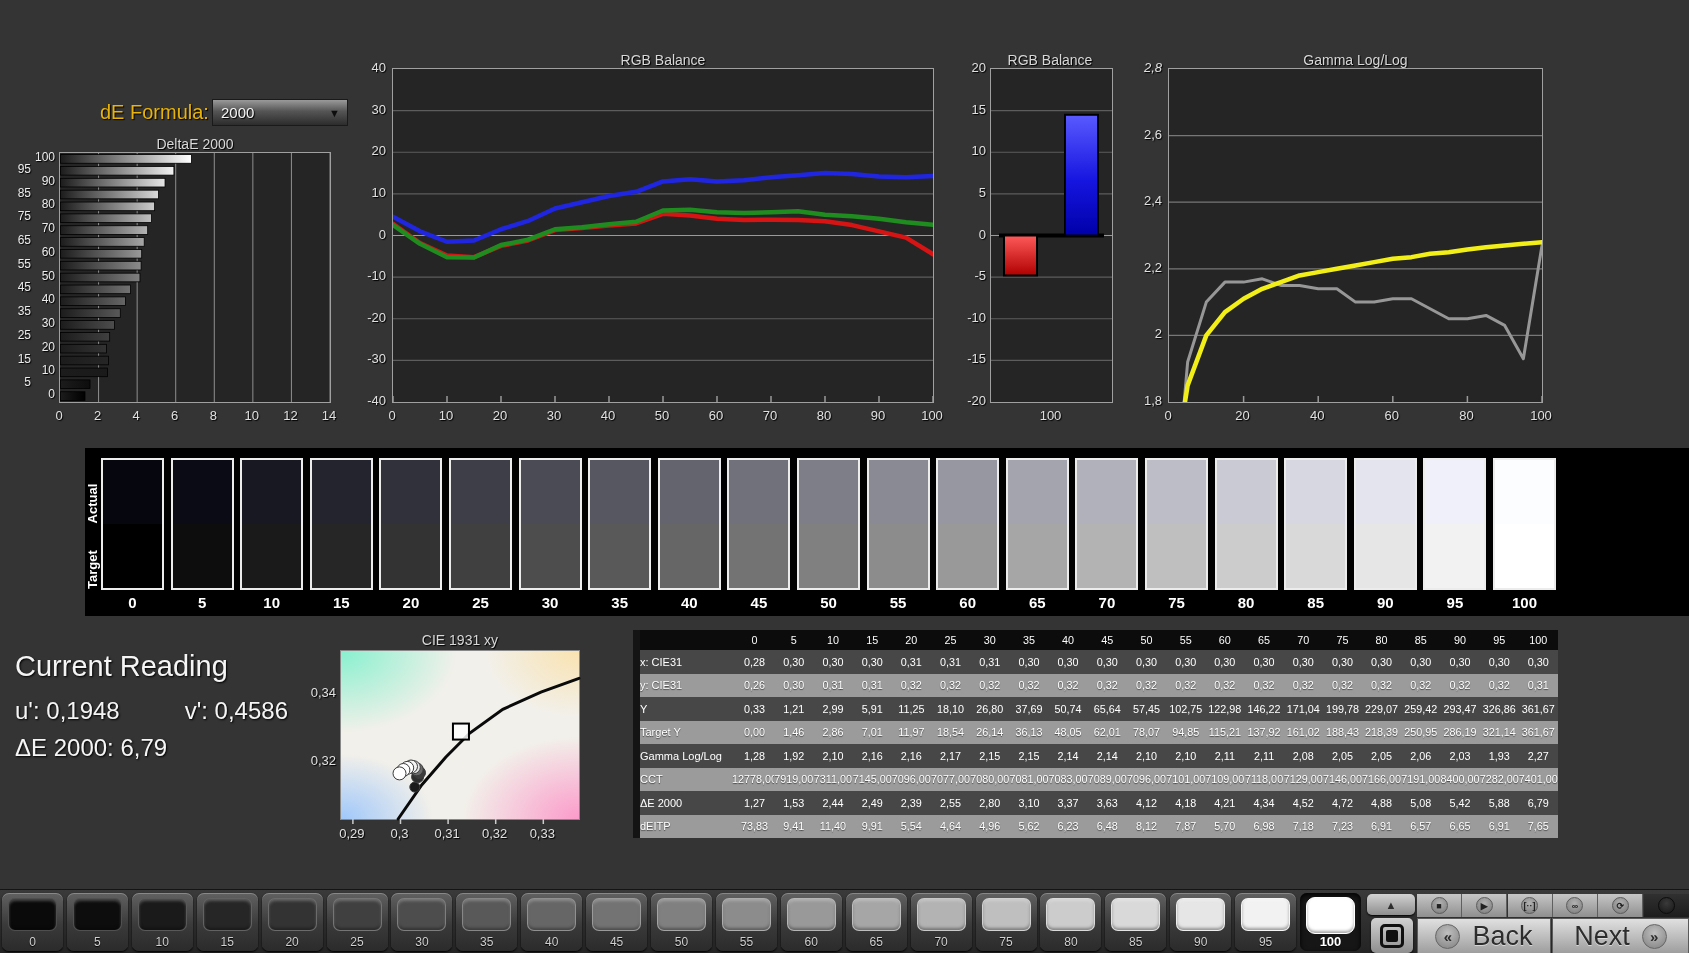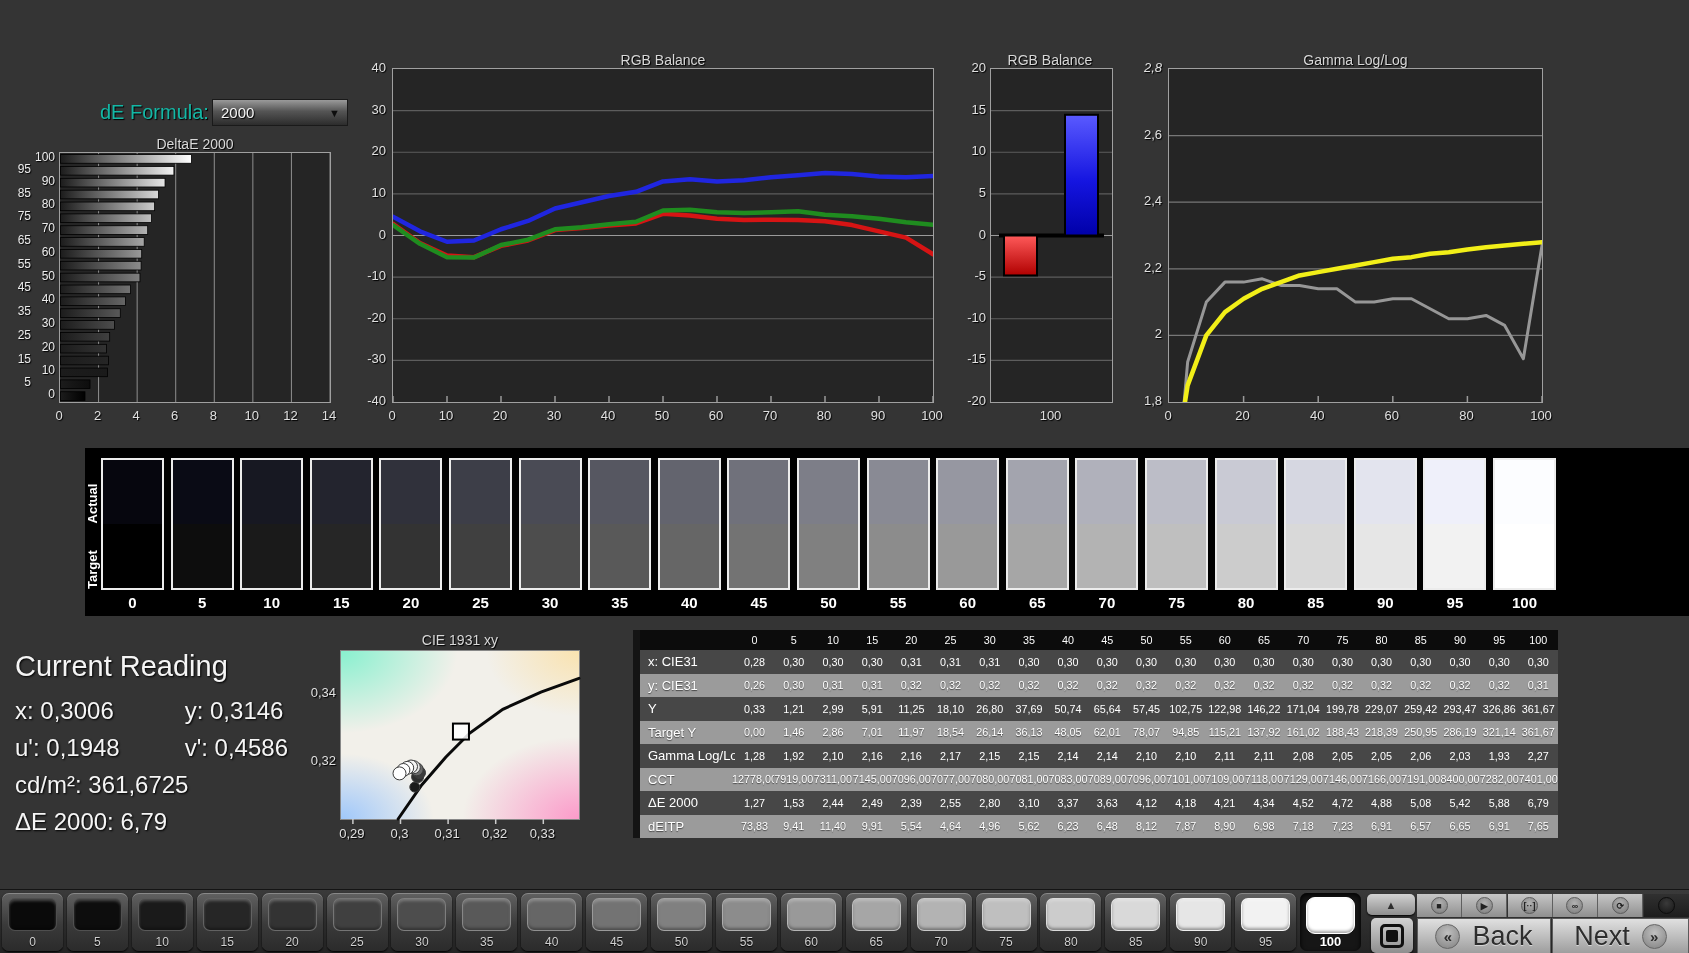--- a/index.html
+++ b/index.html
@@ -2,21 +2,21 @@
 <html><head>
 <meta charset="utf-8">
 <style>
   * { margin:0; padding:0; box-sizing:border-box; }
   html,body { width:1689px; height:953px; }
   body { background:#343434; font-family:"Liberation Sans", sans-serif; color:#e8e8e8; overflow:hidden; position:relative; }
   #app { position:absolute; inset:0; }
 
   
   .page-title { position:absolute; left:8px; top:34px; font-size:40px; font-weight:400; color:#fdfdfd; text-shadow:1px 1px 2px #000; letter-spacing:1px; }
-  .formula-label { position:absolute; left:100px; top:101px; font-size:20px; color:#14b8a6; text-shadow:1px 1px 1px #000; }
+  .formula-label { position:absolute; left:100px; top:101px; font-size:20px; color:#eab308; text-shadow:1px 1px 1px #000; }
   .dropdown { position:absolute; left:212px; top:99px; width:136px; height:27px; background:linear-gradient(180deg,#9a9a9a,#555 45%,#2c2c2c); border:1px solid #1a1a1a; display:flex; align-items:center; cursor:pointer; }
   .dropdown .dd-value { font-size:15px; color:#f4f4f4; padding-left:8px; flex:1; text-shadow:1px 1px 1px #000; }
   .dropdown .dd-arrow { font-size:11px; color:#0d0d0d; padding-right:7px; }
 
   
   .chart-title { position:absolute; font-size:14px; color:#d8d8d8; text-align:center; text-shadow:1px 1px 1px #000; }
   .plot { position:absolute; background:#252525; border:1px solid #a0a0a0; }
   .plot svg { position:absolute; inset:0; overflow:hidden; }
   .axis-lab { position:absolute; font-size:13px; color:#e0e0e0; text-shadow:1px 1px 1px #000; white-space:nowrap; }
   .axis-lab.right { text-align:right; }
@@ -46,21 +46,21 @@
       radial-gradient(ellipse 70% 70% at 0% 0%, rgba(130,240,205,.95), rgba(130,240,205,0) 70%),
       radial-gradient(ellipse 70% 70% at 100% 100%, rgba(252,150,200,.95), rgba(252,150,200,0) 70%),
       radial-gradient(ellipse 60% 60% at 0% 100%, rgba(150,195,252,.9), rgba(150,195,252,0) 65%),
       radial-gradient(ellipse 60% 60% at 100% 0%, rgba(250,225,170,.9), rgba(250,225,170,0) 65%),
       #f2f0ea; }
 
   
   #meas-table { position:absolute; left:633px; top:630px; display:grid; font-size:10.8px; }
   #meas-table .cell { display:flex; align-items:center; justify-content:center; white-space:nowrap; overflow:visible; color:#fff; }
   #meas-table .head { background:#0c0c0c; font-weight:400; color:#fdfdfd; }
-  #meas-table .rlab { justify-content:flex-start; padding-left:8px; font-size:13px; }
+  #meas-table .rlab { justify-content:flex-start; padding-left:0; font-size:11px; }
   #meas-table .edge { background:#141414; }
   #meas-table .dark { background:#474747; }
   #meas-table .lite { background:#9b9b9b; text-shadow:0 1px 1px rgba(0,0,0,.55); }
 
   
   #toolbar { position:absolute; left:0; top:889px; width:1689px; height:64px; background:linear-gradient(180deg,#3a3a3a,#242424); border-top:1px solid #141414; }
   .patch-btn { position:absolute; top:3px; width:61px; height:58px; border-radius:7px; background:linear-gradient(180deg,#616161,#3a3a3a 55%,#2b2b2b); box-shadow:inset 0 1px 0 rgba(255,255,255,.25), 0 1px 2px #000; cursor:pointer; }
   .patch-btn .patch { position:absolute; left:6px; right:6px; top:5px; height:33px; border-radius:7px; border:1px solid rgba(255,255,255,.28); box-shadow:inset 0 2px 3px rgba(255,255,255,.25), inset 0 -2px 3px rgba(0,0,0,.35); }
   .patch-btn .patch-label { position:absolute; left:0; right:0; bottom:2px; text-align:center; font-size:12px; color:#cfcfcf; text-shadow:0 1px 1px #000; }
   .patch-btn.sel { background:#161616; box-shadow:inset 0 2px 5px #000; }
@@ -471,29 +471,22 @@
          <div class="half a" style="background:#fcfdff;"></div>
          <div class="half b" style="background:#ffffff;"></div>
        </div>
        <div class="swatch-num" style="left:1408px;">100</div>
       </div>
   </div>
 
   <div class="reading">
     <div class="r-title">Current Reading</div>
     <div class="r-line">
-      <span class="pair"><span>x:</span> <span>0,3006</span></span>
-      <span class="pair"><span>y:</span> <span>0,3146</span></span>
-    </div>
-    <div class="r-line">
       <span class="pair"><span>u':</span> <span>0,1948</span></span>
       <span class="pair"><span>v':</span> <span>0,4586</span></span>
-    </div>
-    <div class="r-line">
-      <span>cd/m²:</span> <span>361,6725</span>
     </div>
     <div class="r-line">
       <span>ΔE 2000:</span> <span>6,79</span>
     </div>
   </div>
 
   <div class="chart-title" style="left:340px;top:632px;width:240px;">CIE 1931 xy</div>
   <div id="cie-plot" class="plot" style="left:340px;top:650px;width:240px;height:170px;">
       <svg width="238" height="168" viewBox="0 0 238 168" style="overflow:visible;">
     <line x1="11.9" y1="168" x2="11.9" y2="173" stroke="#ccc" stroke-width="1.5"></line>
@@ -707,21 +700,21 @@
       <div class="cell lite">11,40</div>
       <div class="cell lite">9,91</div>
       <div class="cell lite">5,54</div>
       <div class="cell lite">4,64</div>
       <div class="cell lite">4,96</div>
       <div class="cell lite">5,62</div>
       <div class="cell lite">6,23</div>
       <div class="cell lite">6,48</div>
       <div class="cell lite">8,12</div>
       <div class="cell lite">7,87</div>
-      <div class="cell lite">8,90</div>
+      <div class="cell lite">5,70</div>
       <div class="cell lite">6,98</div>
       <div class="cell lite">7,18</div>
       <div class="cell lite">7,23</div>
       <div class="cell lite">6,91</div>
       <div class="cell lite">6,57</div>
       <div class="cell lite">6,65</div>
       <div class="cell lite">6,91</div>
       <div class="cell lite">7,65</div>
     </div>
 

